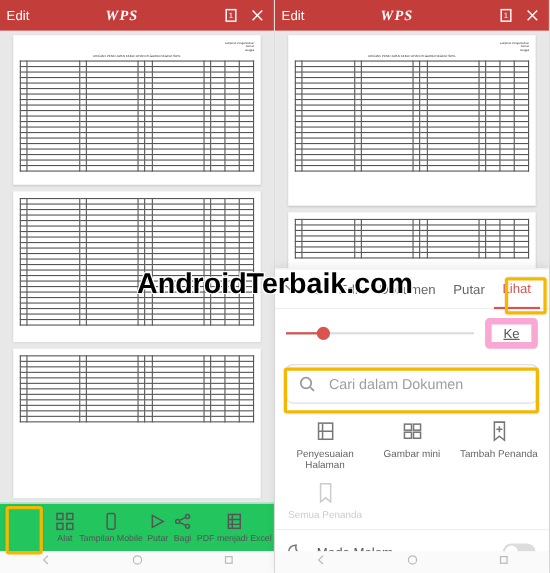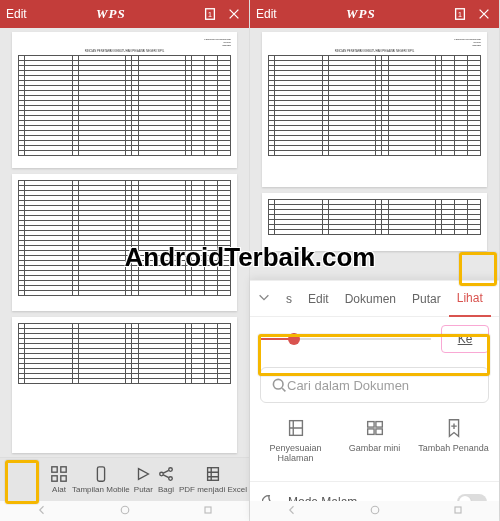--- a/index.html
+++ b/index.html
@@ -37,38 +37,38 @@
   table.mini td.c4 { width: 22%; }
   table.mini td.c5 { width: 3%; }
   table.mini td.c6 { width: 3%; }
   table.mini td.c7 { width: 22%; }
   table.mini td.c8 { width: 3%; }
   table.mini td.c9 { width: 6%; }
   table.mini td.c10 { width: 6%; }
   table.mini td.c11 { width: 6%; }
 
   
-  .toolbar { height: 44px; background: #e5e5e5; display: flex; align-items: center; justify-content: space-around; border-top: 1px solid #ddd; padding-left: 48px; }
+  .toolbar { height: 44px; background: #22c55e; display: flex; align-items: center; justify-content: space-around; border-top: 1px solid #ddd; padding-left: 48px; }
   .tb-item { display: flex; flex-direction: column; align-items: center; font-size: 8px; color: #555; gap: 2px; }
   .tb-item svg { width: 18px; height: 18px; stroke: #555; fill: none; stroke-width: 1.5; }
   .navbar { height: 20px; background: #fafafa; display: flex; align-items: center; justify-content: space-around; }
   .navbar svg { width: 12px; height: 12px; stroke: #bbb; fill: none; stroke-width: 1.5; }
 
   
   .sheet { position: absolute; bottom: 0; left: 0; right: 0; background: #fff; border-top: 1px solid #eee; box-shadow: 0 -2px 8px rgba(0,0,0,.08); }
   .tabs { display: flex; align-items: center; height: 36px; border-bottom: 1px solid #eee; font-size: 12px; color: #666; }
   .tabs .chev { width: 28px; text-align: center; }
   .tabs .tab { padding: 0 8px; }
   .tabs .tab.sel { color: #d9534f; border-bottom: 2px solid #d9534f; height: 36px; display: flex; align-items: center; }
   .slider-row { display: flex; align-items: center; height: 44px; padding: 0 10px; gap: 10px; }
   .slider { flex: 1; height: 2px; background: #ddd; position: relative; }
   .slider .fill { position: absolute; left: 0; top: 0; height: 100%; width: 20%; background: #d9534f; }
   .slider .thumb { position: absolute; left: 20%; top: 50%; width: 12px; height: 12px; background: #d9534f; border-radius: 50%; transform: translate(-50%,-50%); }
-  .ke-btn { width: 48px; height: 28px; border: 1px solid #f9a8d4; border-radius: 4px; display: flex; align-items: center; justify-content: center; font-size: 12px; color: #555; text-decoration: underline; }
-  .search-row { margin: 6px 10px 10px; height: 36px; border: 1px solid #e0e0e0; border-radius: 6px; display: flex; align-items: center; padding: 0 10px; gap: 0; color: #9e9e9e; font-size: 13px; }
+  .ke-btn { width: 48px; height: 28px; border: 6px solid #f9a8d4; border-radius: 4px; display: flex; align-items: center; justify-content: center; font-size: 12px; color: #555; text-decoration: underline; }
+  .search-row { margin: 6px 10px 10px; height: 36px; border: 1px solid #e0e0e0; border-radius: 6px; display: flex; align-items: center; padding: 0 10px; gap: 12px; color: #9e9e9e; font-size: 13px; }
   .search-row svg { width: 16px; height: 16px; stroke: #999; fill: none; stroke-width: 2; }
   .icon-grid { display: grid; grid-template-columns: repeat(3,1fr); text-align: center; font-size: 9px; color: #666; padding: 4px 6px 8px; row-gap: 10px; }
   .icon-grid .cell svg { width: 22px; height: 22px; stroke: #777; fill: none; stroke-width: 1.5; display: block; margin: 0 auto 4px; }
   .icon-grid .cell.dim { color: #ccc; }
   .icon-grid .cell.dim svg { stroke: #ccc; }
   .mode-row { display: flex; align-items: center; height: 40px; padding: 0 12px; border-top: 1px solid #eee; font-size: 12px; color: #555; gap: 8px; }
   .mode-row svg { width: 18px; height: 18px; stroke: #777; fill: none; stroke-width: 1.5; }
   .toggle { margin-left: auto; width: 30px; height: 16px; background: #ddd; border-radius: 8px; position: relative; }
   .toggle::after { content: ""; position: absolute; left: 2px; top: 2px; width: 12px; height: 12px; background: #fff; border-radius: 50%; box-shadow: 0 1px 2px rgba(0,0,0,.2); }
 
@@ -1321,20 +1321,26 @@
           </svg>
         <span>Gambar mini</span>
       </div>
       <div class="cell">
         <svg viewBox="0 0 24 24">
             <path d="M7 3h10v18l-5-4-5 4z"></path>
             <path d="M12 7v6M9 10h6"></path>
           </svg>
         <span>Tambah Penanda</span>
       </div>
+      <div class="cell dim">
+        <svg viewBox="0 0 24 24">
+            <path d="M7 3h10v18l-5-4-5 4z"></path>
+          </svg>
+        <span>Semua Penanda</span>
+      </div>
       <div class="cell"></div>
     </div>
 
     <div class="mode-row">
       <svg viewBox="0 0 20 20">
           <path d="M14 12A7 7 0 0 1 8 3a7 7 0 1 0 6 9z"></path>
         </svg>
       <span>Mode Malam</span>
       <div class="toggle"></div>
     </div>

